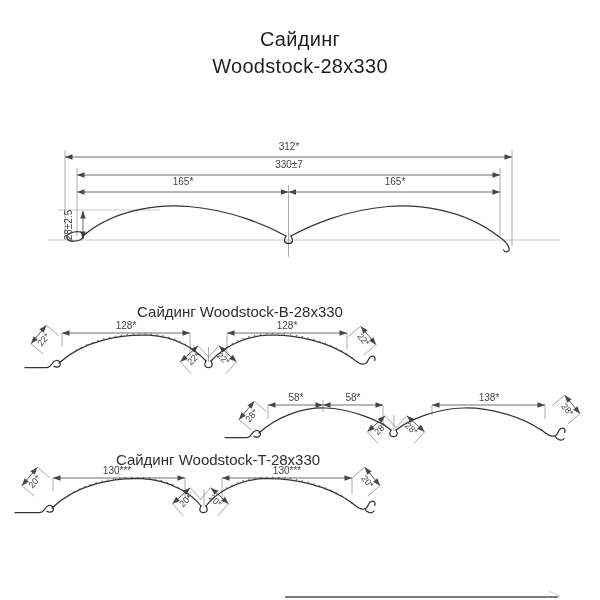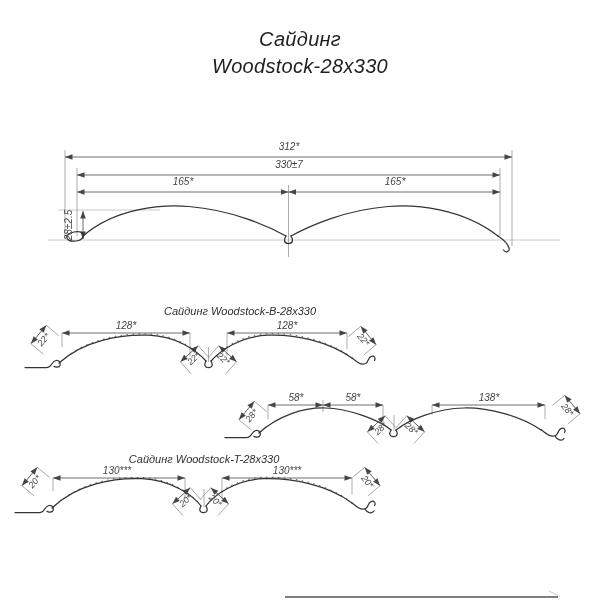--- a/index.html
+++ b/index.html
@@ -1,27 +1,26 @@
 <!DOCTYPE html>
 <html><head>
 <meta charset="utf-8">
 <style>
   html,body{margin:0;padding:0;background:#fff;}
   .canvas{
     position:relative;width:600px;height:600px;background:#ffffff;overflow:hidden;
     font-family:"Liberation Sans", sans-serif;
-    font-style:italic;
   }
   .art{position:absolute;left:0;top:0;}
   .lbl{
     position:absolute;transform:translate(-50%,-50%);
     color:#3d3d3d;white-space:nowrap;line-height:1;
   }
   .title{font-size:20px;color:#1f1f1f;letter-spacing:.3px;}
-  .plabel{font-size:11px;color:#2f2f2f;}
+  .plabel{font-size:15px;color:#2f2f2f;}
   .dimlbl{font-size:10px;color:#454545;}
   .rot{font-size:9px;color:#454545;}
   .profile{stroke:#333333;stroke-width:1.25;fill:none;stroke-linecap:round;stroke-linejoin:round;}
   .pdash{stroke:#3a3a3a;stroke-width:.8;fill:none;stroke-dasharray:1.5 4.5;}
   .dim{stroke:#4a4a4a;stroke-width:.8;fill:none;}
   .ext{stroke:#8a8a8a;stroke-width:.7;fill:none;}
   .ref{stroke:#bdbdbd;stroke-width:.8;fill:none;}
 </style>
 </head>
 <body>
@@ -193,21 +192,21 @@
   <div class="lbl rot" style="left:363px;top:340px;transform:translate(-50%,-50%) rotate(50deg)">22*</div>
 
   <div class="lbl dimlbl" style="left:296px;top:398px">58*</div>
   <div class="lbl dimlbl" style="left:353px;top:398px">58*</div>
   <div class="lbl dimlbl" style="left:489px;top:398px">138*</div>
   <div class="lbl rot" style="left:252px;top:416px;transform:translate(-50%,-50%) rotate(-50deg)">28*</div>
   <div class="lbl rot" style="left:381px;top:429px;transform:translate(-50%,-50%) rotate(-42deg)">28*</div>
   <div class="lbl rot" style="left:411px;top:429px;transform:translate(-50%,-50%) rotate(42deg)">28*</div>
   <div class="lbl rot" style="left:567px;top:410px;transform:translate(-50%,-50%) rotate(50deg)">28*</div>
 
-  <div class="lbl plabel" style="left:204px;top:459px">Сайдинг Woodstock-T-28x330</div>
+  <div class="lbl plabel" style="left:218px;top:459px">Сайдинг Woodstock-T-28x330</div>
   <div class="lbl dimlbl" style="left:117px;top:471px">130***</div>
   <div class="lbl dimlbl" style="left:287px;top:471px">130***</div>
   <div class="lbl rot" style="left:35px;top:482px;transform:translate(-50%,-50%) rotate(-50deg)">20*</div>
   <div class="lbl rot" style="left:186px;top:501px;transform:translate(-50%,-50%) rotate(-42deg)">20*</div>
   <div class="lbl rot" style="left:215px;top:501px;transform:translate(-50%,-50%) rotate(42deg)">20*</div>
   <div class="lbl rot" style="left:367px;top:482px;transform:translate(-50%,-50%) rotate(50deg)">20*</div>
 
 </div>
 
 </body></html>

